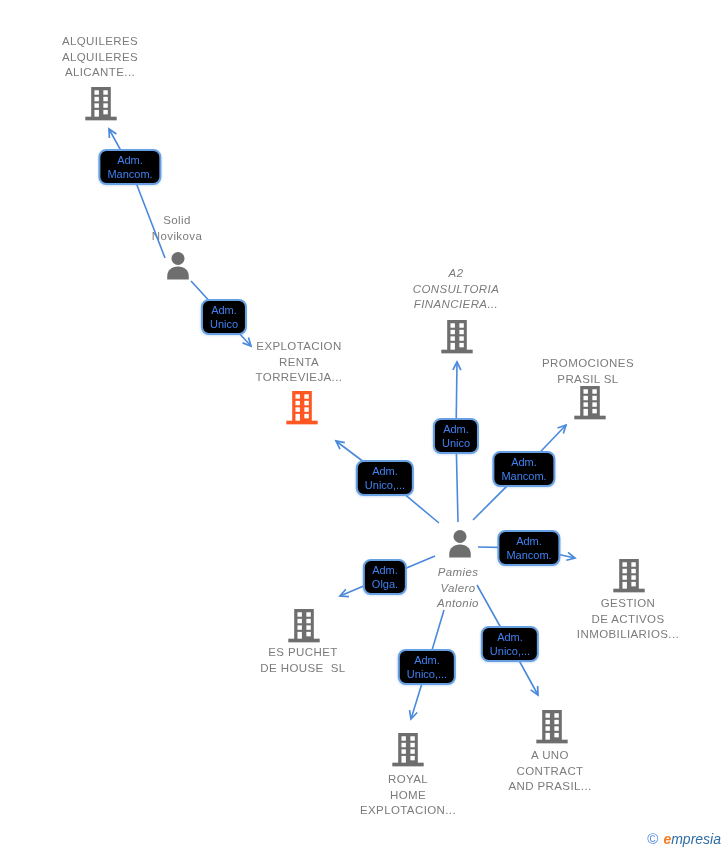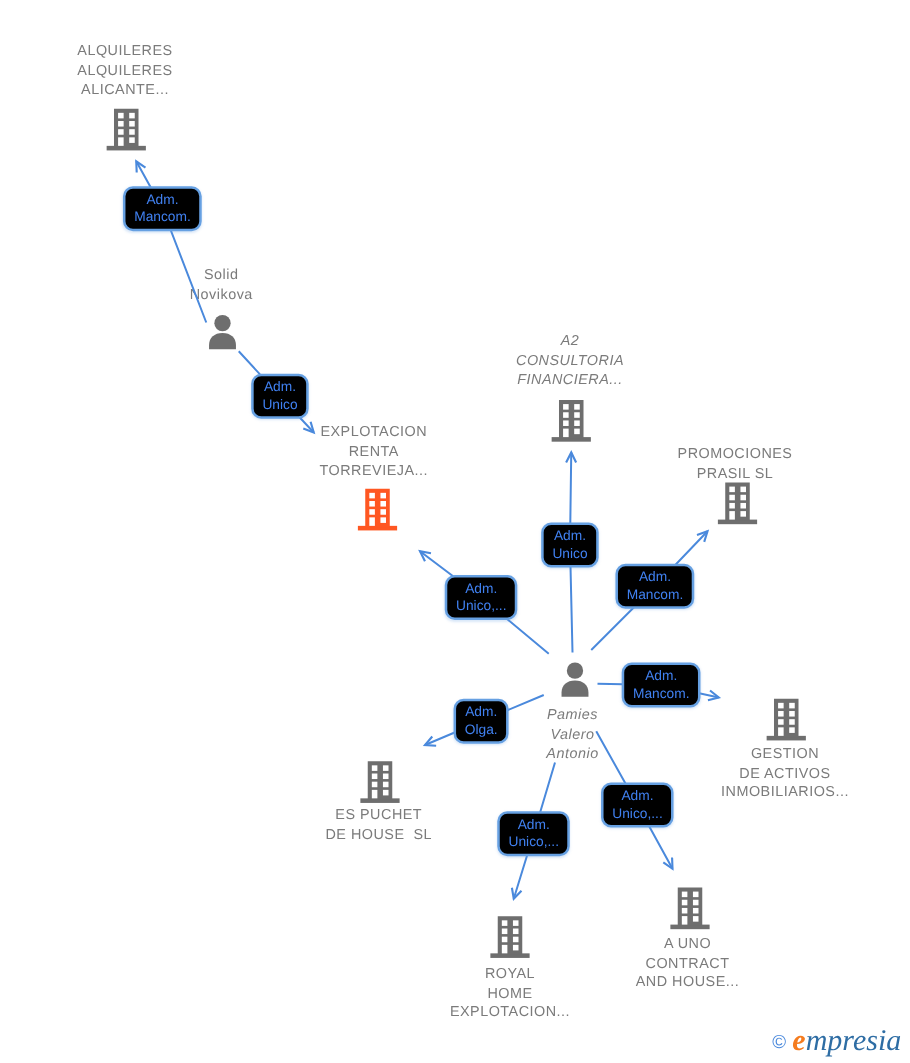--- a/index.html
+++ b/index.html
@@ -21,21 +21,21 @@
     font-size:11px;line-height:14px;white-space:nowrap;
     box-shadow:0 1px 2px rgba(102,160,226,.25);
   }
   .edge-label span{display:block;}
   #edges-svg{position:absolute;left:0;top:0;pointer-events:none;}
   #logo{
     position:absolute;right:7px;bottom:3px;display:flex;align-items:center;gap:5px;
     cursor:pointer;
   }
   #logo .c{color:#4a89dc;font-size:15px;}
-  #logo .script{font-family:Liberation Serif, serif;font-style:italic;font-size:24px;}
+  #logo .script{font-family:Liberation Sans, sans-serif;font-style:italic;font-size:14px;}
   #logo .e{color:#f57c1f;font-weight:bold;}
   #logo .rest{color:#2e6da4;}
 </style>
 </head>
 <body>
 
 <div id="canvas" style="width: 728px; height: 850px;">
   <div id="nodes-layer">
       <div class="node-icon" style="left: 101px; top: 104px;"><svg width="34" height="36" viewBox="0 0 26 27">
   <rect x="1" y="23.2" width="24" height="2.8" fill="#6e6e6e"></rect>
@@ -159,21 +159,21 @@
     <rect x="8" y="3" width="3.4" height="3.4"></rect>
             <rect x="14.8" y="3" width="3.4" height="3.4"></rect>
     <rect x="8" y="8" width="3.4" height="3.4"></rect>
             <rect x="14.8" y="8" width="3.4" height="3.4"></rect>
     <rect x="8" y="13" width="3.4" height="3.4"></rect>
             <rect x="14.8" y="13" width="3.4" height="3.4"></rect>
     <rect x="8" y="18" width="3.4" height="5.2"></rect>
             <rect x="14.8" y="18" width="3.4" height="3.4"></rect>
   </g>
         </svg></div>
-      <div class="node-label" style="left: 550px; top: 748px; text-align: center;"><span>A UNO</span><span>CONTRACT</span><span>AND HOUSE...</span></div>
+      <div class="node-label" style="left: 550px; top: 748px; text-align: center;"><span>A UNO</span><span>CONTRACT</span><span>AND PRASIL...</span></div>
     </div>
   <svg id="edges-svg" width="728" height="850">
       <defs>
         <marker id="arrow" markerWidth="12" markerHeight="12" refX="9" refY="5" orient="auto" markerUnits="userSpaceOnUse">
           <path d="M1,1 L9,5 L1,9" fill="none" stroke="#4a89dc" stroke-width="1.7"></path>
         </marker>
       </defs>
       <polyline points="165,258 130,167 109,129" fill="none" stroke="#4a89dc" stroke-width="1.6" marker-end="url(#arrow)"></polyline>
       <polyline points="191,281 224,317 251,346" fill="none" stroke="#4a89dc" stroke-width="1.6" marker-end="url(#arrow)"></polyline>
       <polyline points="439,523 385,478 336,441" fill="none" stroke="#4a89dc" stroke-width="1.6" marker-end="url(#arrow)"></polyline>

